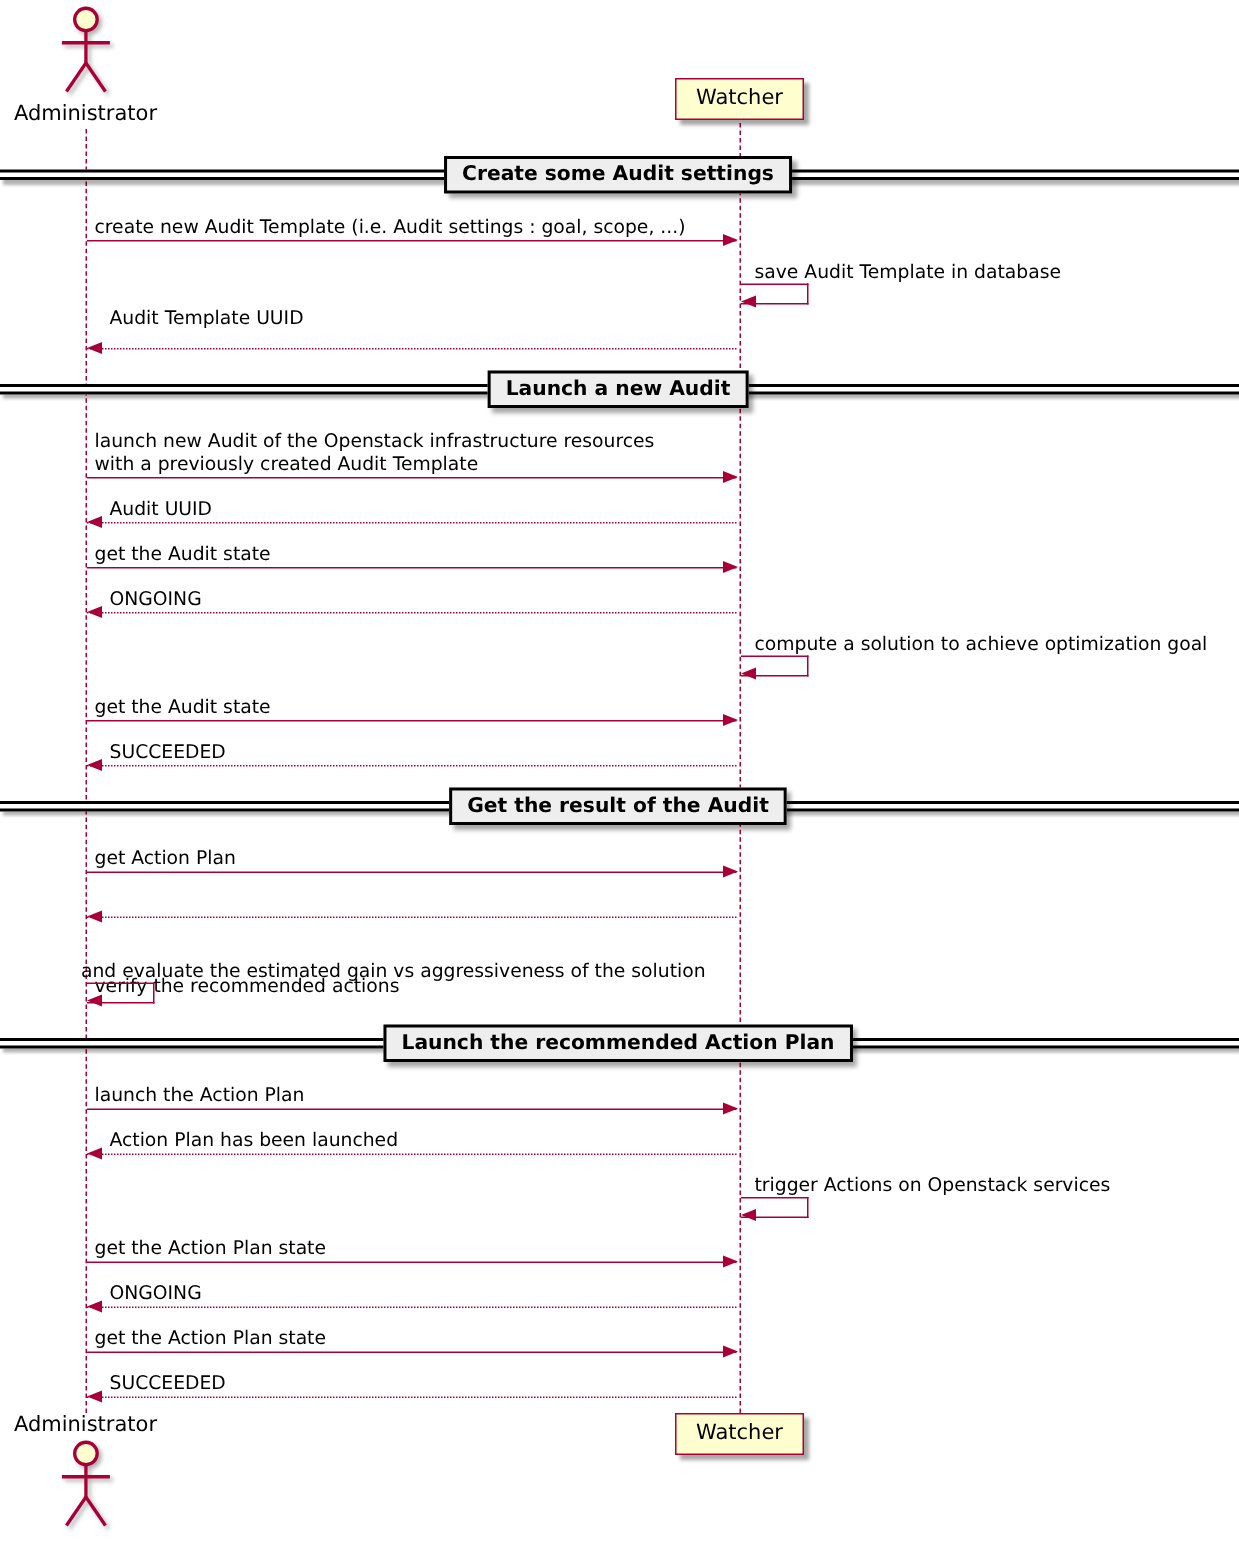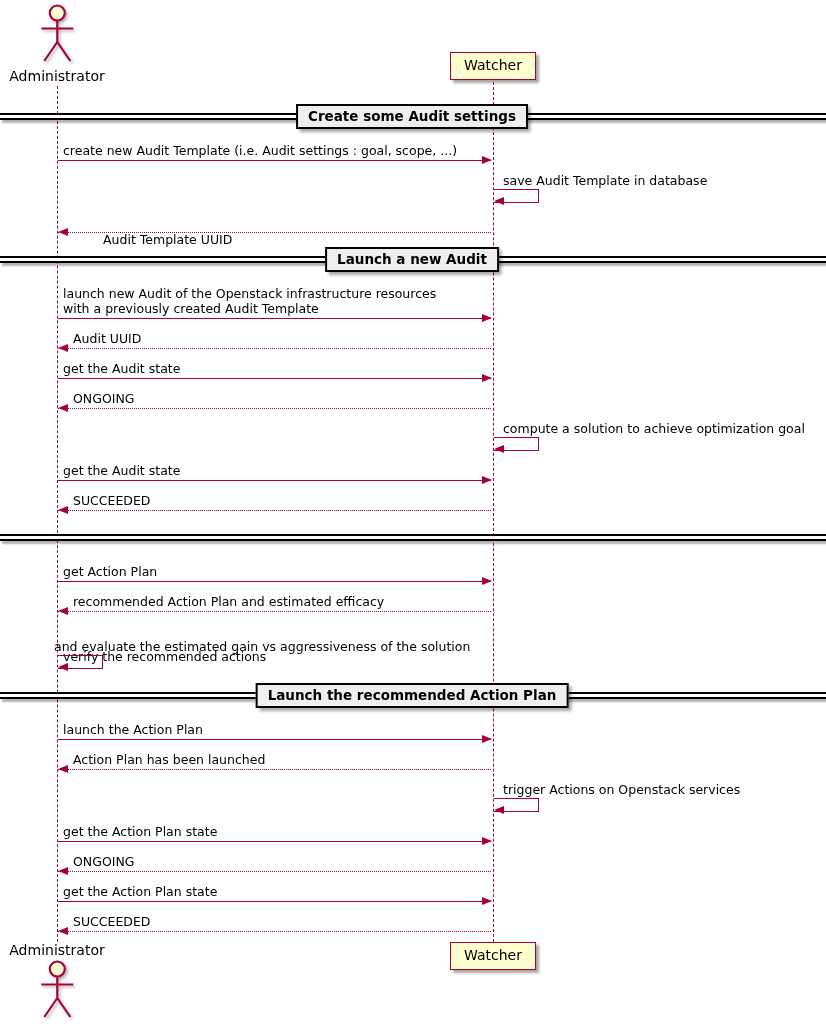--- a/index.html
+++ b/index.html
@@ -77,21 +77,21 @@
 
   <div id="events" style="position:absolute;left:0;top:0;width:702px;height:1030px;">
       <div class="divider-rule" style="top: 113px;"></div>
       <div class="divider-label" style="top: 104px;">Create some Audit settings</div>
       <div class="msg-text" style="left: 63px; top: 143px;">create new Audit Template (i.e. Audit settings : goal, scope, ...)</div>
       <div class="msg-line solid" style="left: 58px; top: 160px; width: 433px;"></div>
       <div class="arrowhead right" style="left: 482px; top: 156px;"></div>
       <div class="msg-text" style="left: 503px; top: 173px;">save Audit Template in database</div>
       <div class="self-loop" style="left: 494px; top: 189px;"></div>
       <div class="arrowhead left" style="left: 494px; top: 197px;"></div>
-      <div class="msg-text" style="left: 73px; top: 232px; margin-left: 30px;">Audit Template UUID</div>
+      <div class="msg-text" style="left: 73px; top: 204px;">Audit Template UUID</div>
       <div class="msg-line dashed" style="left: 58px; top: 232px; width: 433px;"></div>
       <div class="arrowhead left" style="left: 58px; top: 228px;"></div>
       <div class="divider-rule" style="top: 256px;"></div>
       <div class="divider-label" style="top: 247px;">Launch a new Audit</div>
       <div class="msg-text" style="left: 63px; top: 301px;">with a previously created Audit Template</div>
       <div class="msg-text" style="left: 63px; top: 286px;">launch new Audit of the Openstack infrastructure resources</div>
       <div class="msg-line solid" style="left: 58px; top: 318px; width: 433px;"></div>
       <div class="arrowhead right" style="left: 482px; top: 314px;"></div>
       <div class="msg-text" style="left: 73px; top: 331px;">Audit UUID</div>
       <div class="msg-line dashed" style="left: 58px; top: 348px; width: 433px;"></div>
@@ -105,24 +105,24 @@
       <div class="msg-text" style="left: 503px; top: 421px;">compute a solution to achieve optimization goal</div>
       <div class="self-loop" style="left: 494px; top: 437px;"></div>
       <div class="arrowhead left" style="left: 494px; top: 445px;"></div>
       <div class="msg-text" style="left: 63px; top: 463px;">get the Audit state</div>
       <div class="msg-line solid" style="left: 58px; top: 480px; width: 433px;"></div>
       <div class="arrowhead right" style="left: 482px; top: 476px;"></div>
       <div class="msg-text" style="left: 73px; top: 493px;">SUCCEEDED</div>
       <div class="msg-line dashed" style="left: 58px; top: 510px; width: 433px;"></div>
       <div class="arrowhead left" style="left: 58px; top: 506px;"></div>
       <div class="divider-rule" style="top: 534px;"></div>
+      <div class="divider-label" style="top: 525px;">Get the result of the Audit</div>
       <div class="msg-text" style="left: 63px; top: 564px;">get Action Plan</div>
       <div class="msg-line solid" style="left: 58px; top: 581px; width: 433px;"></div>
       <div class="arrowhead right" style="left: 482px; top: 577px;"></div>
-      <div class="msg-text" style="left: 73px; top: 594px;">recommended Action Plan and estimated efficacy</div>
       <div class="msg-line dashed" style="left: 58px; top: 611px; width: 433px;"></div>
       <div class="arrowhead left" style="left: 58px; top: 607px;"></div>
       <div class="msg-text" style="left: 63px; top: 624px; margin-top: 25px;">verify the recommended actions</div>
       <div class="msg-text" style="left: 54px; top: 639px;">and evaluate the estimated gain vs aggressiveness of the solution</div>
       <div class="self-loop" style="left: 58px; top: 655px;"></div>
       <div class="arrowhead left" style="left: 58px; top: 663px;"></div>
       <div class="divider-rule" style="top: 692px;"></div>
       <div class="divider-label" style="top: 683px;">Launch the recommended Action Plan</div>
       <div class="msg-text" style="left: 63px; top: 722px;">launch the Action Plan</div>
       <div class="msg-line solid" style="left: 58px; top: 739px; width: 433px;"></div>

